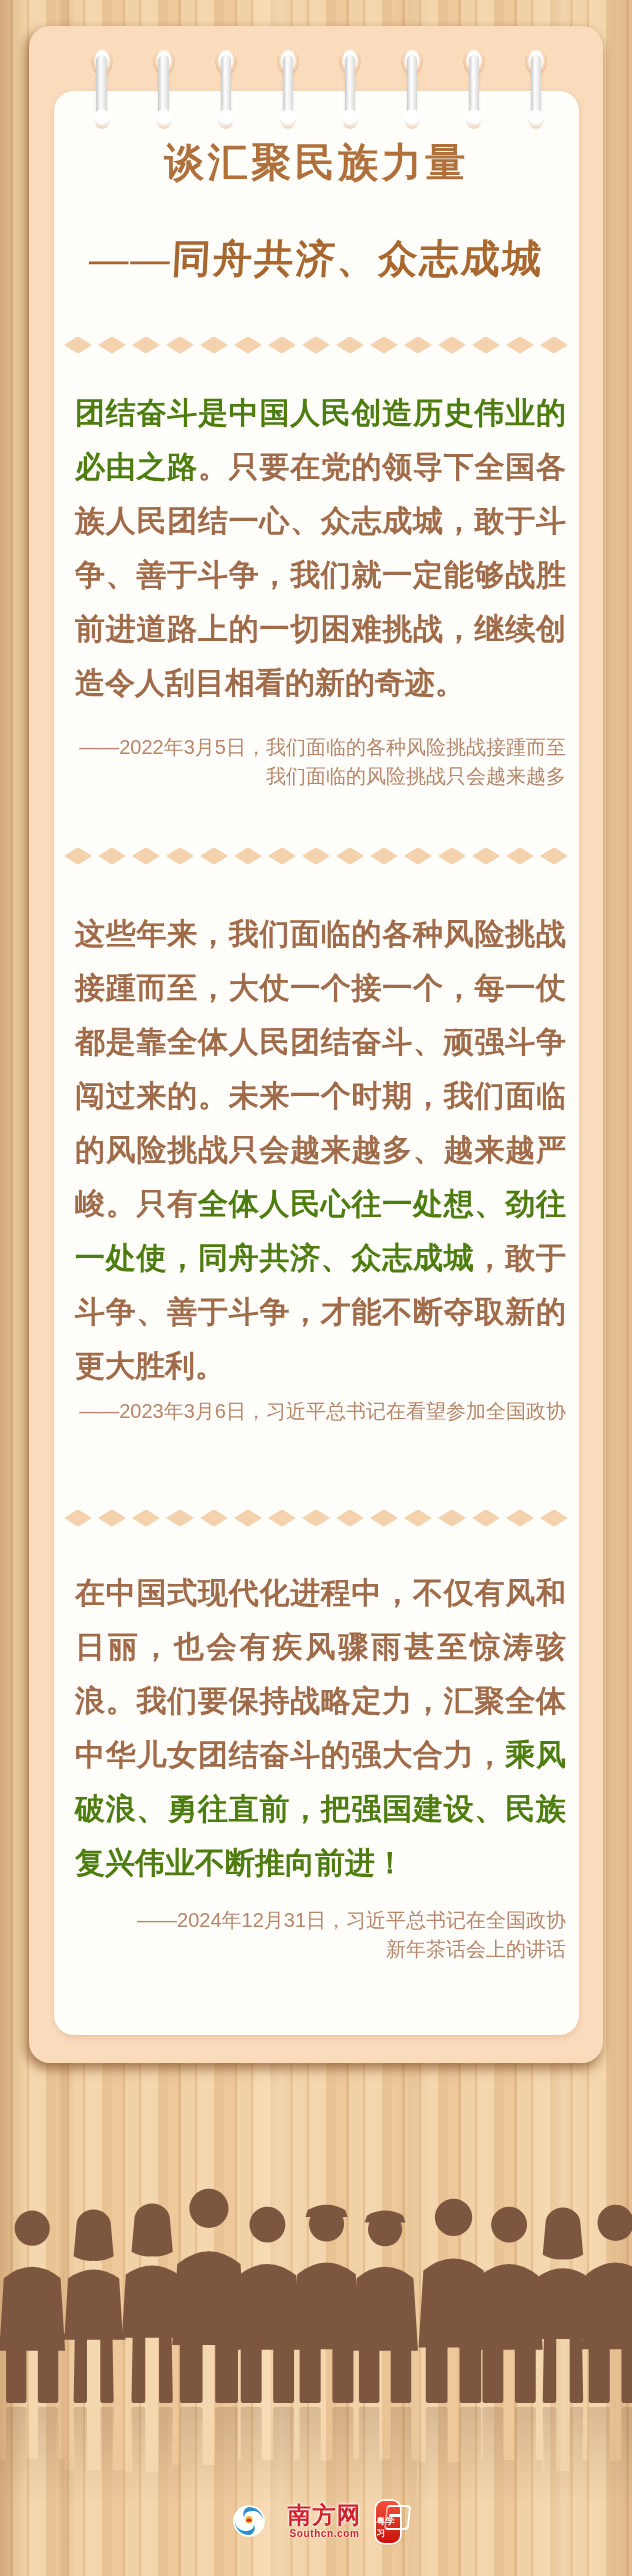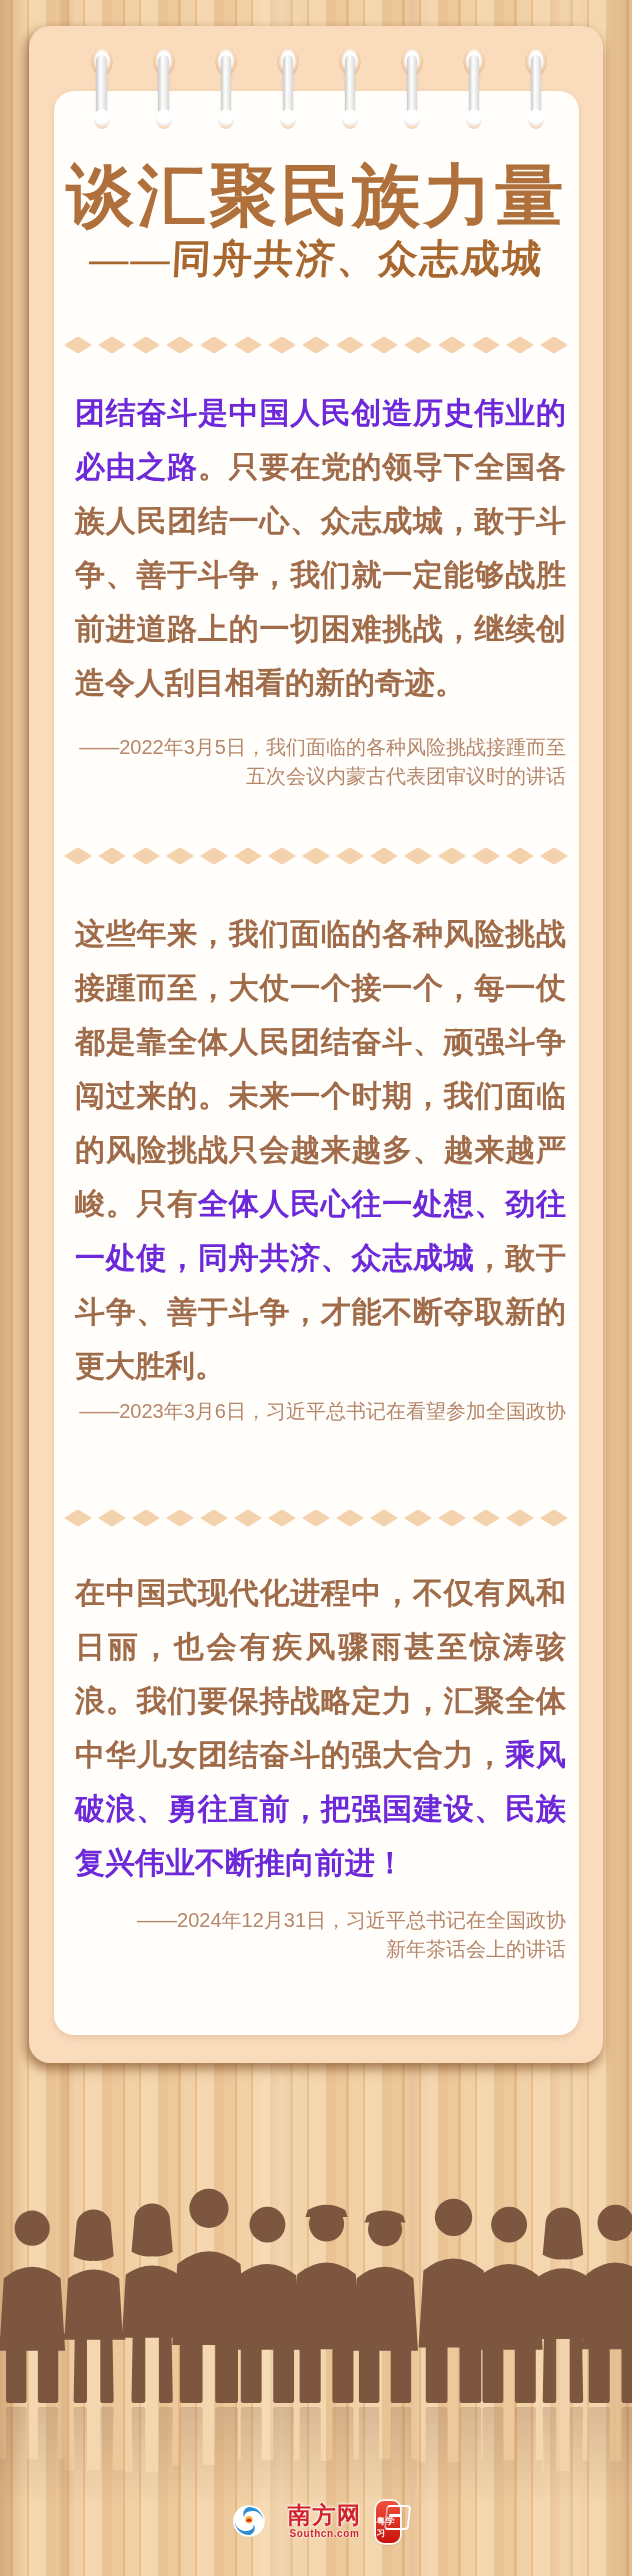--- a/index.html
+++ b/index.html
@@ -47,40 +47,40 @@
     position:absolute;left:6.4px;top:5.9px;width:10.5px;height:69px;border-radius:5.9px;
     background:linear-gradient(90deg,#c9c9c9,#ffffff 42%,#ededed 70%,#d6d6d6);
     box-shadow:0 1.8px 2.3px rgba(150,110,80,.25);
   }
   .ring .tip{
     position:absolute;left:3.5px;top:60px;width:16.4px;height:20px;border-radius:50%;
     background:radial-gradient(circle at 50% 30%, #ffffff 0 48%, #f1f1f1 60%, #f6d2b1 82%, #efc09a 100%);
   }
   
   .page-title{
-    position:absolute;left:54px;top:151px;width:525px;
-    text-align:center;font-size:68px;font-weight:900;letter-spacing:3.5px;
+    position:absolute;left:54px;top:135px;width:525px;
+    text-align:center;font-size:40px;font-weight:900;letter-spacing:3.5px;
     color:#b0703b;
   }
   .page-subtitle{
     position:absolute;left:54px;top:232px;width:525px;
     text-align:center;font-size:39px;font-weight:900;letter-spacing:2.3px;
     color:#a8672e;font-family:"Liberation Serif","DejaVu Serif",serif;
     transform:skewX(-3deg);
   }
   .diamonds{position:absolute;left:71px;width:489px;height:20px;display:flex;justify-content:center;gap:14px;}
   .d1{top:335px;} .d2{top:846px;} .d3{top:1508px;}
   .diamond{width:20px;height:20px;background:#f4d2ae;transform:scaleY(.62) rotate(45deg);border-radius:1.8px;flex:0 0 auto;}
   .quote{
     position:absolute;left:75px;width:491px;
     font-size:30px;font-weight:700;line-height:54px;color:#a06b49;
     text-align:justify;text-justify:inter-character;letter-spacing:0;
   }
   .q1{top:386px;} .q2{top:907px;} .q3{top:1566px;}
-  .em{color:#6d28d9;}
+  .em{color:#4d7c0f;}
   .attribution{
     position:absolute;left:75px;width:491px;
     font-size:20px;font-weight:400;line-height:29px;color:#b5866a;
     text-align:right;
   }
   .a1{top:733px;} .a2{top:1397px;} .a3{top:1906px;}
   .attribution span{display:block;}
   
   .crowd{position:absolute;left:0;top:2166px;width:632px;height:240px;}
   .crowd-reflection{
@@ -189,21 +189,21 @@
     <div class="diamond"></div>
     <div class="diamond"></div>
     <div class="diamond"></div>
     <div class="diamond"></div>
   </div>
 
 <div class="quote q1"><span class="em">团结奋斗是中国人民创造历史伟业的必由之路</span><span>。只要在党的领导下全国各族人民团结一心、众志成城，敢于斗争、善于斗争，我们就一定能够战胜前进道路上的一切困难挑战，继续创造令人刮目相看的新的奇迹。</span></div>
 
 <div class="attribution a1">
   <span>——2022年3月5日，我们面临的各种风险挑战接踵而至</span>
-  <span>五次会议内蒙古代表团审议时的讲话</span>
+  <span>我们面临的风险挑战只会越来越多</span>
 </div>
 
 <div class="diamonds d2">
     <div class="diamond"></div>
     <div class="diamond"></div>
     <div class="diamond"></div>
     <div class="diamond"></div>
     <div class="diamond"></div>
     <div class="diamond"></div>
     <div class="diamond"></div>

